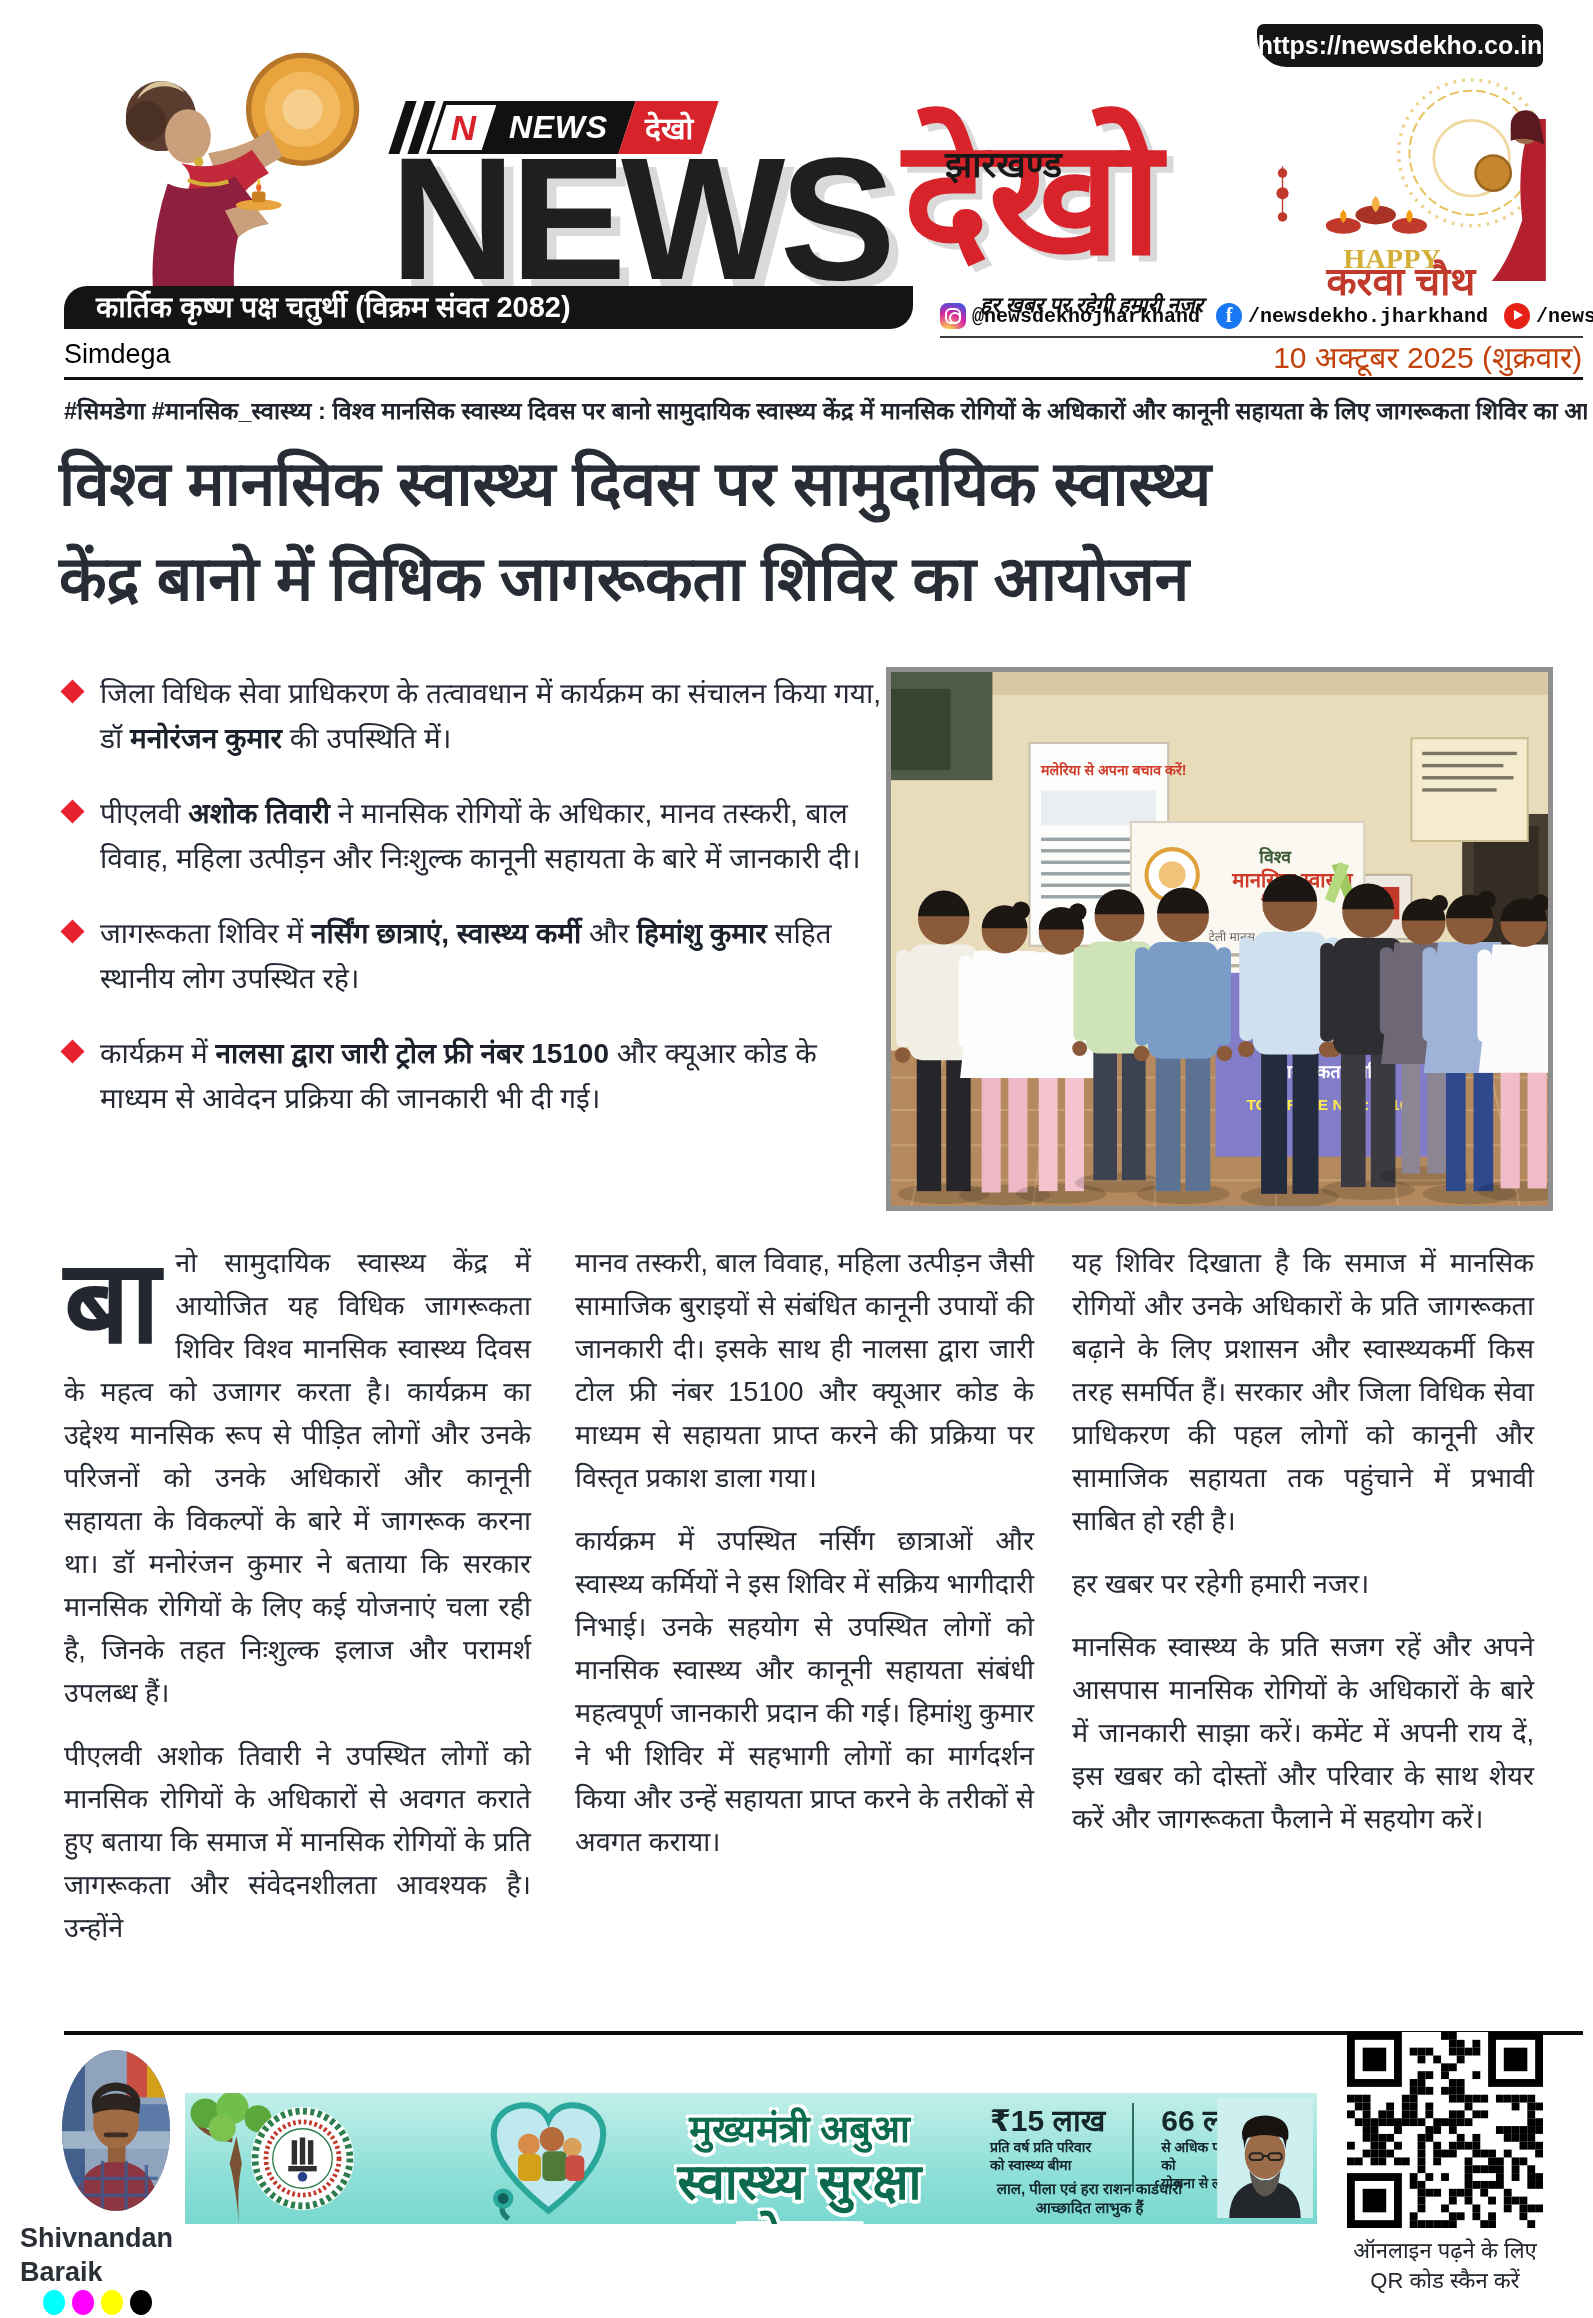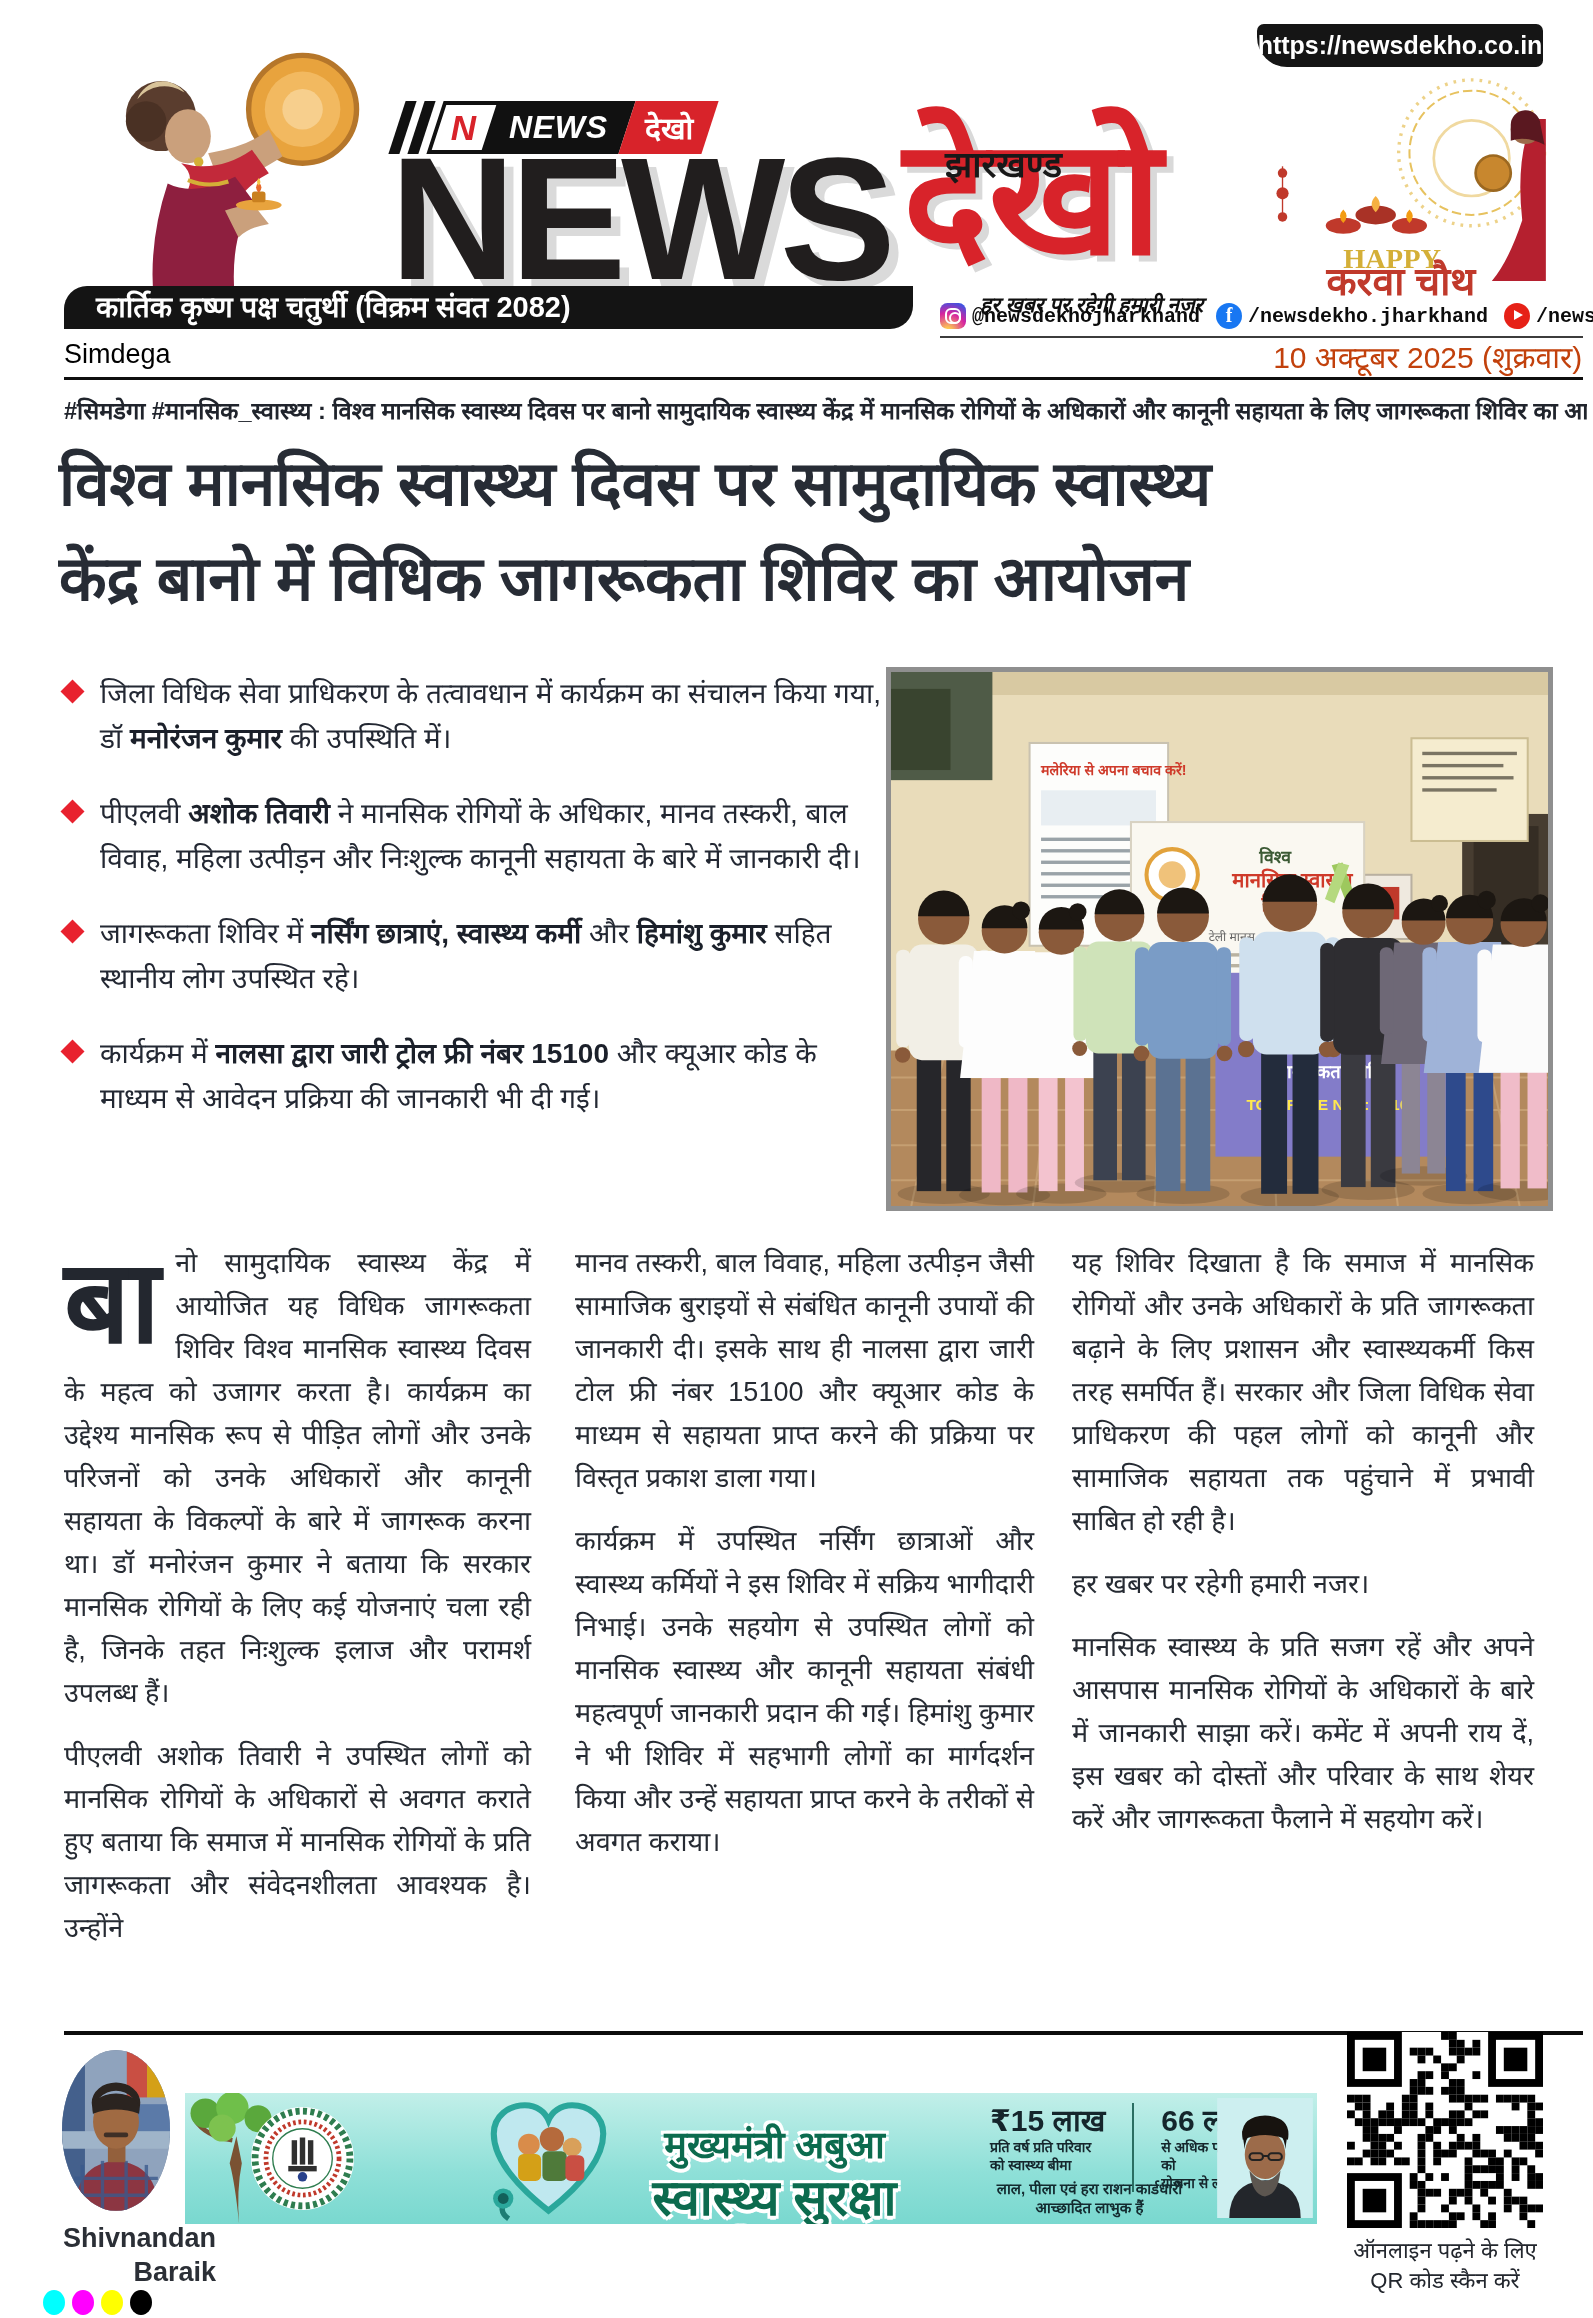--- a/index.html
+++ b/index.html
@@ -68,29 +68,29 @@
   .body-col p{margin:0 0 20px 0;}
   .col1{left:64px;width:467px;}
   .col2{left:575px;width:459px;}
   .col3{left:1072px;width:462px;}
   .dropcap{float:left;font-size:116px;line-height:101px;font-weight:800;color:#23272f;margin:9.5px 15px 0 0;}
 
   
   .footer-rule{left:64px;top:2031px;width:1519px;height:4px;background:#0c0c0c;}
   .author-photo{left:62px;top:2050px;width:108px;height:161px;border-radius:50%;overflow:hidden;background:#7f8aa0;}
   .author-photo svg{display:block;width:100%;height:100%;}
-  .author-name{left:20px;top:2221px;width:196px;text-align:right;font-size:27px;font-weight:700;color:#2b2f36;line-height:34px;}
+  .author-name{left:20px;top:2221px;width:196px;text-align:left;font-size:27px;font-weight:700;color:#2b2f36;line-height:34px;}
 
   .ad-banner{left:185px;top:2093px;width:1132px;height:131px;overflow:hidden;
              background:linear-gradient(180deg,#c2efe9 0%,#8fe0d8 60%,#79d8cf 100%);}
   .ad-tree{left:0;top:0;width:115px;height:131px;}
   .ad-seal{left:64px;top:12px;width:107px;height:107px;}
   .ad-heart{left:302px;top:4px;width:123px;height:126px;}
-  .ad-title{left:414px;top:10.8px;width:351px;text-align:center;color:#0c6b4e;font-weight:900;
-            text-shadow:-2.7px -2.7px 0 #fff,2.7px -2.7px 0 #fff,-2.7px 2.7px 0 #fff,2.7px 2.7px 0 #fff,0 4px 0 #fff;margin-top:16px;}
+  .ad-title{left:439px;top:10.8px;width:351px;text-align:center;color:#0c6b4e;font-weight:900;
+            text-shadow:-2.7px -2.7px 0 #fff,2.7px -2.7px 0 #fff,-2.7px 2.7px 0 #fff,2.7px 2.7px 0 #fff,0 4px 0 #fff;}
   .ad-title .t1{font-size:38px;line-height:50px;}
   .ad-title .t2{font-size:50px;line-height:57px;}
   .ad-amounts{left:805px;top:9.5px;width:223px;display:flex;gap:27px;color:#15262c;}
   .ad-amt .big{font-size:30px;font-weight:900;line-height:35px;white-space:nowrap;}
   .ad-amt .sub{font-size:14px;font-weight:700;line-height:18px;}
   .ad-divider{width:2px;background:#2a6e62;flex:none;}
   .ad-note{left:776px;top:86px;width:257px;font-size:15px;font-weight:800;color:#132a2f;line-height:19px;text-align:center;}
   .ad-cm{left:1032px;top:5.4px;width:96px;height:120px;}
 
   .qr-block{left:1347px;top:2032px;width:196px;height:196px;background:#fff;}

